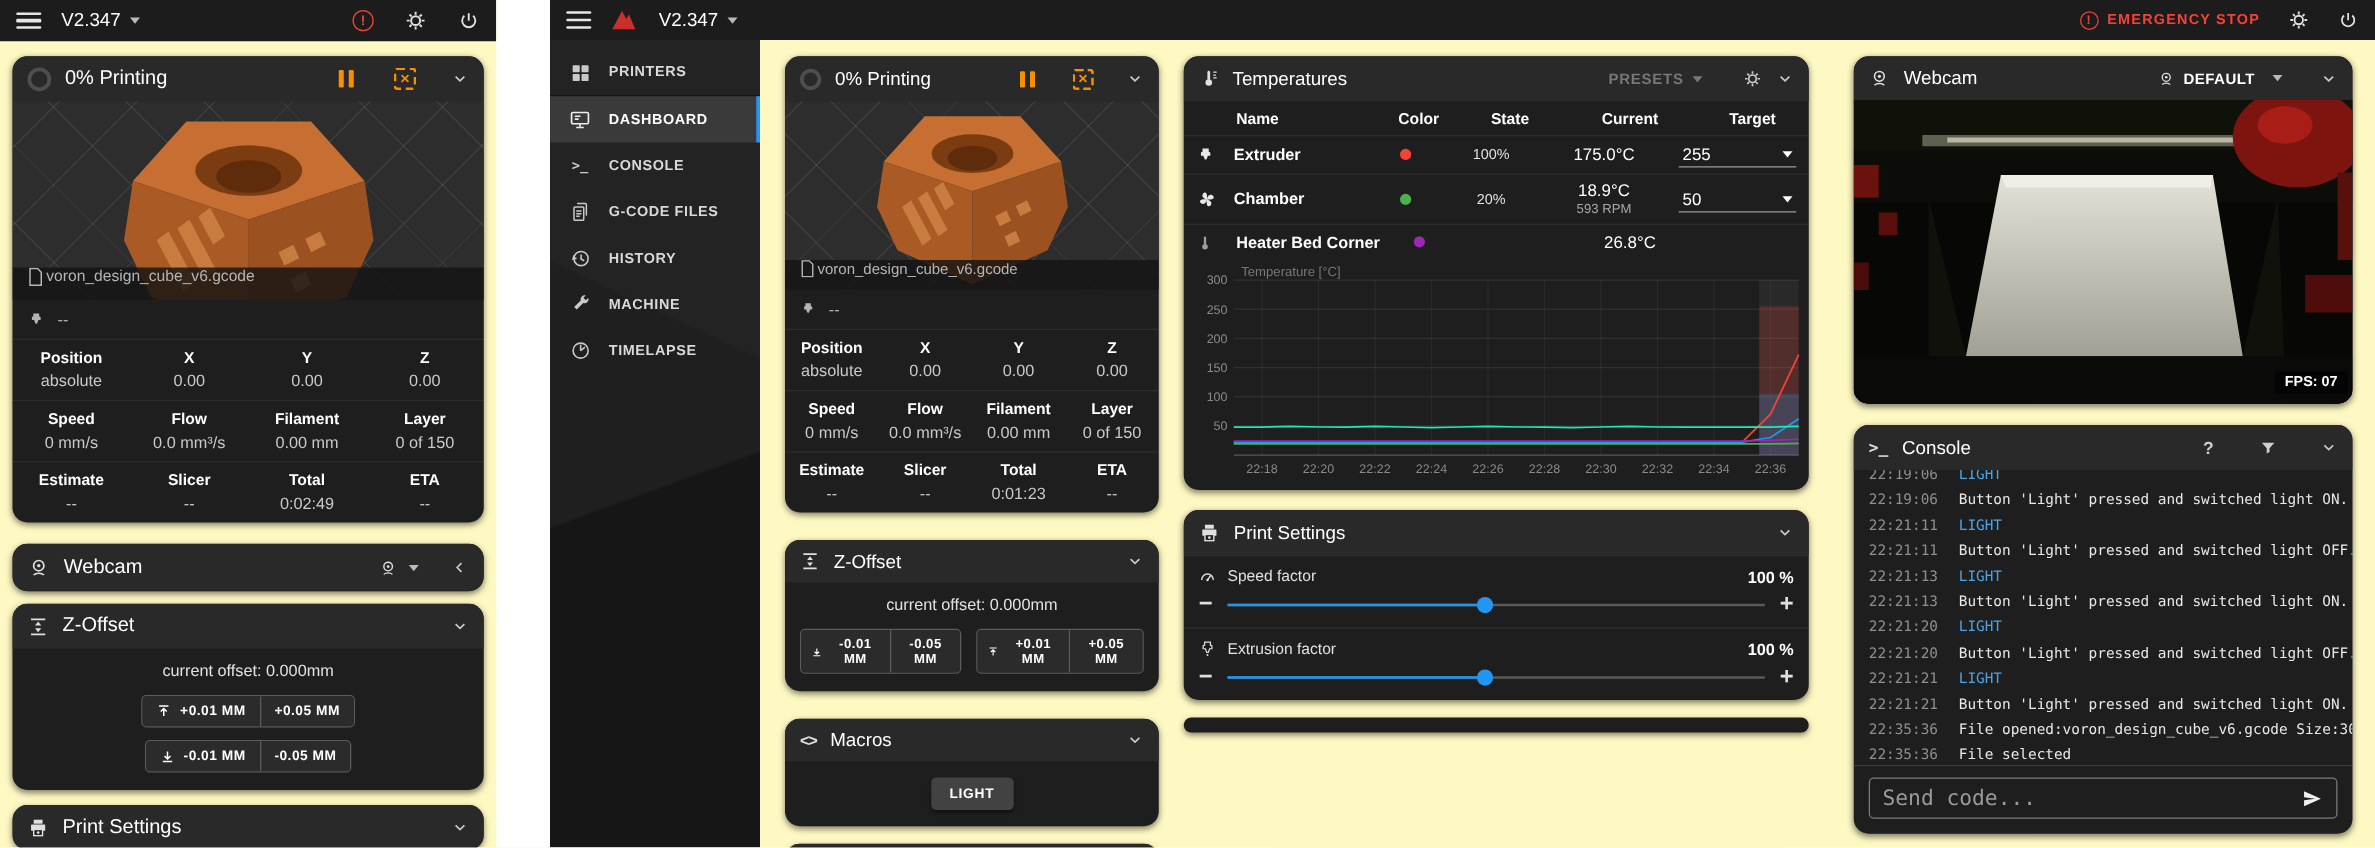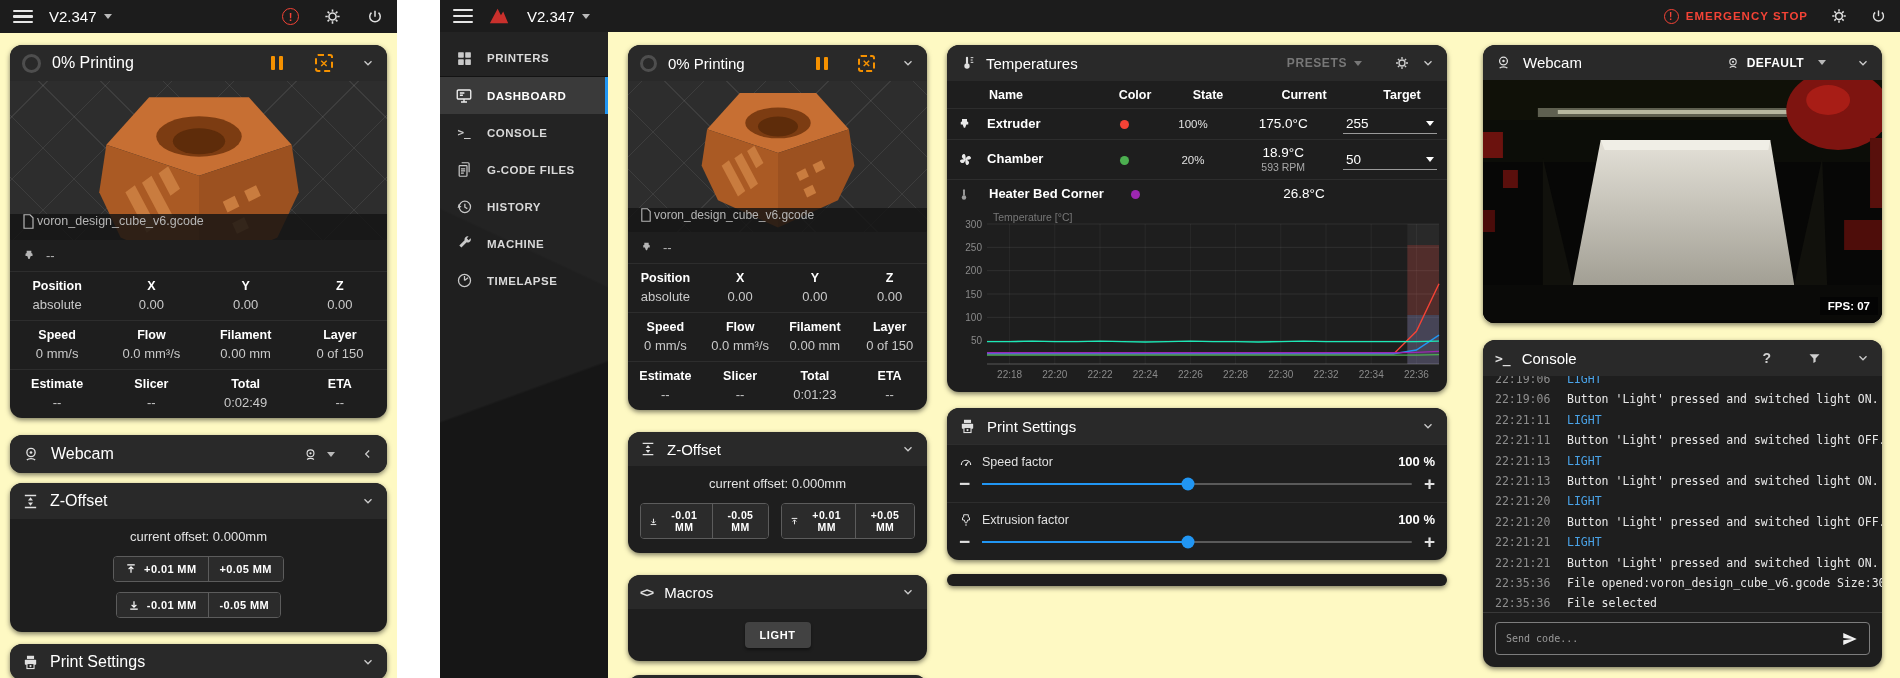--- a/index.html
+++ b/index.html
@@ -64,21 +64,21 @@
 .tstate{width:86px;text-align:center;font-size:11.5px;color:#e0e0e0}
 .tcur{width:106px;text-align:center;font-size:13.5px;color:#fff;line-height:1.2}
 .tcur small{display:block;font-size:10.5px;color:#a8a8a8}
 .ttgt{flex:1;padding-left:10px}
 .hcell{font-size:12.5px;font-weight:bold;color:#fff}
 .select{display:flex;align-items:center;justify-content:space-between;border-bottom:1px solid #9a9a9a;padding:2px 3px;font-size:13.5px;color:#fff;width:94px;cursor:pointer}
 .presets{font-size:12px;font-weight:bold;letter-spacing:.6px;color:#777;display:flex;align-items:center;cursor:pointer}
 .presets .caret{border-top-color:#777}
 
 .srow{padding:9px 12px 11px;border-top:1px solid rgba(255,255,255,.07)}
-.slabel{display:flex;align-items:center;gap:9px;font-size:12.5px;color:#e0e0e0}
+.slabel{display:flex;gap:9px;font-size:12.5px;color:#e0e0e0}
 .sval{margin-left:auto;font-size:13px;font-weight:bold;color:#fff}
 .sliderline{display:flex;align-items:center;gap:12px;margin-top:8px}
 .pm{color:#e0e0e0;font-size:19px;line-height:14px;cursor:pointer;font-weight:bold}
 .track{position:relative;flex:1;height:2.5px;background:#5a5a5a;border-radius:2px;cursor:pointer}
 .tfill{position:absolute;left:0;top:0;height:2.5px;width:48%;background:#2196f3}
 .thumb{position:absolute;left:48%;top:50%;transform:translate(-50%,-50%);width:13px;height:13px;border-radius:50%;background:#2196f3}
 
 .macbody{padding:13px 12px;text-align:center}
 .macbtn{display:inline-block;background:#424242;border-radius:4px;padding:7px 15px;font-size:11px;font-weight:bold;letter-spacing:.6px;color:#fff;box-shadow:0 2px 3px rgba(0,0,0,.4);cursor:pointer}
 
@@ -87,21 +87,21 @@
 .webhdr-sel{display:flex;align-items:center;gap:7px;font-size:12px;font-weight:bold;letter-spacing:.4px;color:#fff;cursor:pointer}
 
 .clog{height:236px;overflow:hidden;padding:0 12px}
 .clog-inner{margin-top:-7px}
 .cline{display:flex;gap:12px;line-height:20.4px;font-family:"DejaVu Sans Mono",monospace;font-size:11.5px;white-space:nowrap}
 .ctime{color:#8f8f8f;min-width:60px}
 .ctext{color:#e8e8e8}
 .cmd{color:#4aa3e8}
 .sendwrap{padding:9px 12px 12px}
 .sendbox{border:1px solid #7d7d7d;border-radius:4px;display:flex;align-items:center;padding:0 10px;height:33px}
-.sendbox input{flex:1;background:none;border:none;outline:none;color:#ddd;font-family:"DejaVu Sans Mono",monospace;font-size:10px}
+.sendbox input{flex:1;background:none;border:none;outline:none;color:#ddd;font-family:"DejaVu Sans Mono",monospace;font-size:17px}
 .sendbox input::placeholder{color:#9a9a9a}
 .hdricon{color:#cfcfcf;display:flex;align-items:center;cursor:pointer}
 .qmark{font-size:14px;font-weight:bold;color:#cfcfcf}
 
 .mcol{position:absolute;top:45px;display:flex;flex-direction:column}
 .mobile-col{position:absolute;left:10px;top:45px;width:377px;display:flex;flex-direction:column}
 .txt-mono{font-family:"DejaVu Sans Mono",monospace}
 svg{display:block}
 </style>
 </head>

